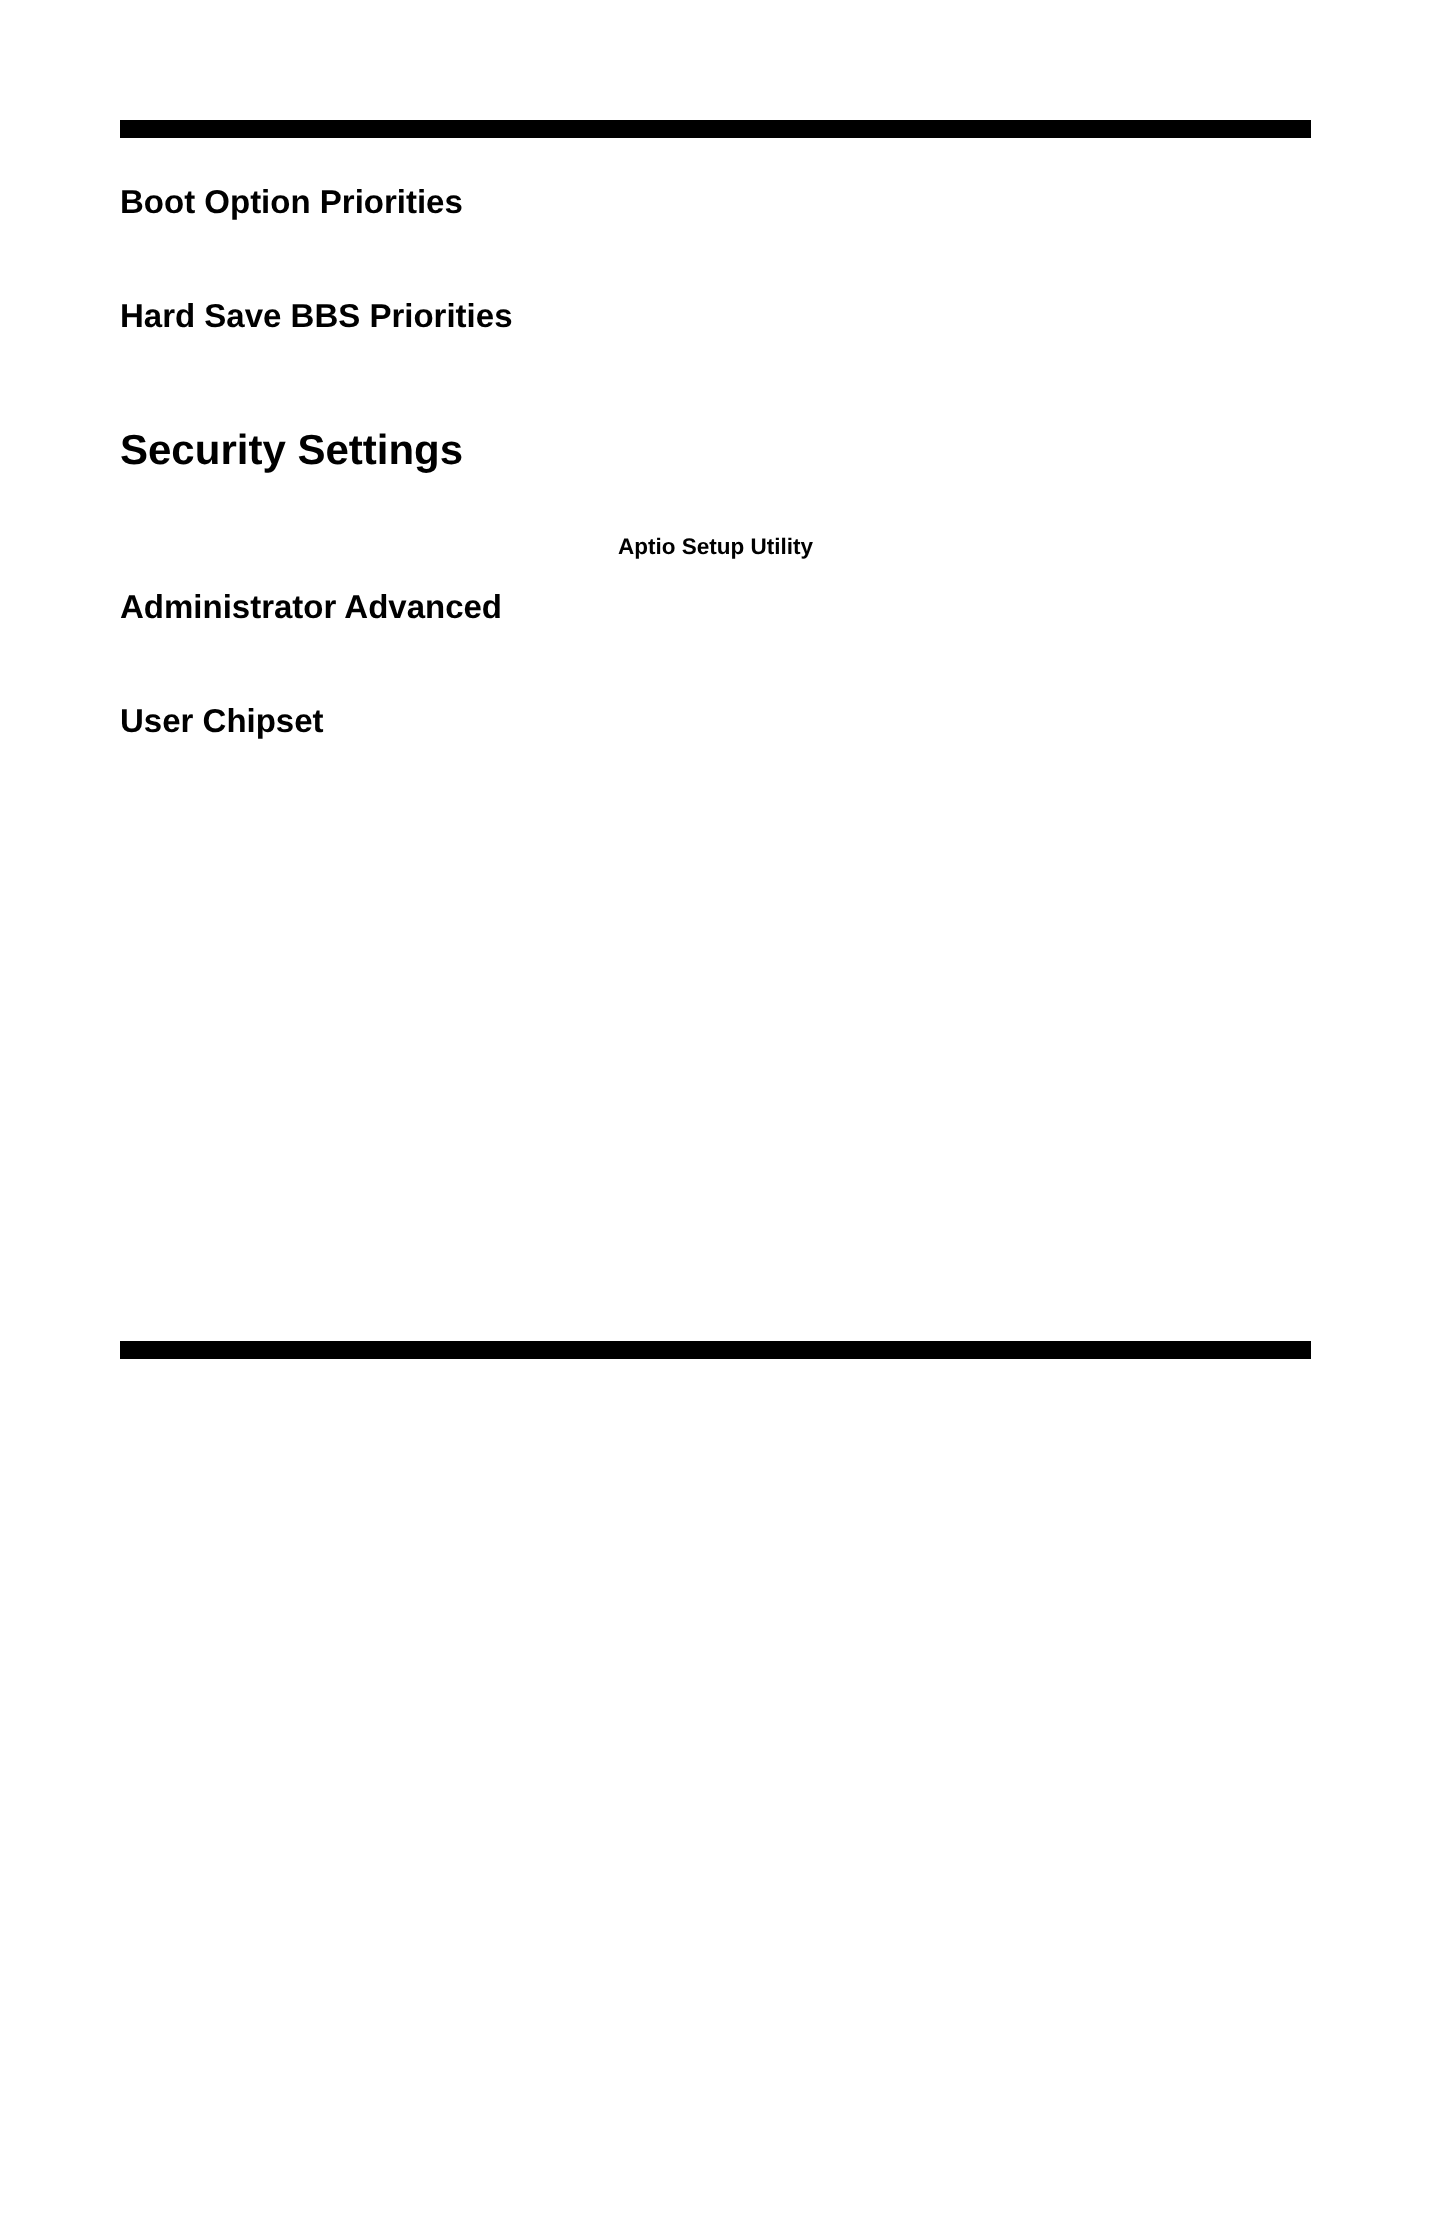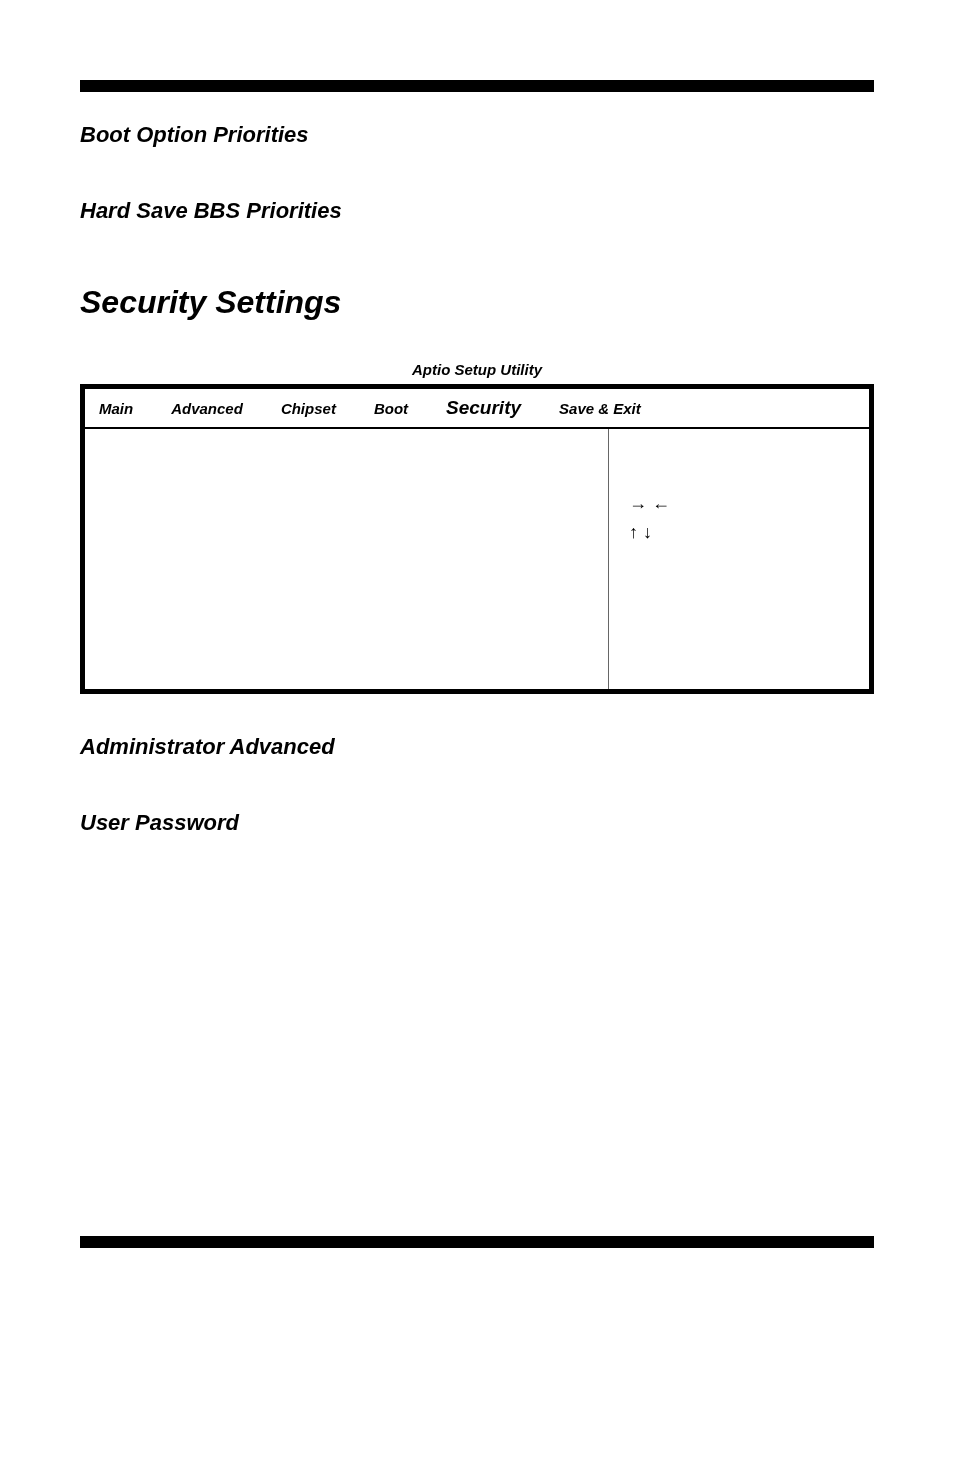--- a/index.html
+++ b/index.html
@@ -1,19 +1,18 @@
 <!DOCTYPE html>
 <html><head>
   <meta charset="utf-8">
   <style>
     * {
       margin: 0;
       padding: 0;
       box-sizing: border-box;
-      font-style: italic;
     }
     body {
       font-family: Arial, Helvetica, sans-serif;
       background: #fff;
       width: 954px;
       height: 1475px;
       padding: 0;
     }
     .page {
       padding: 80px 80px 40px 80px;
@@ -22,30 +21,30 @@
       height: 12px;
       background: #000;
       margin-bottom: 30px;
     }
     .heading-bold {
       font-size: 22px;
       font-weight: bold;
       margin-bottom: 50px;
     }
     .section-title {
-      font-size: 32px;
+      font-size: 28px;
       font-weight: bold;
       margin-top: 60px;
       margin-bottom: 40px;
     }
     .table-caption {
       text-align: center;
       font-size: 15px;
       font-weight: bold;
-      margin-bottom: 6px;
+      margin-bottom: 19px;
     }
     .bios-table {
       width: 100%;
       border: 5px solid #000;
       border-collapse: collapse;
       margin-bottom: 40px;
     }
     .tab-row {
       display: flex;
       border-bottom: 2px solid #000;
@@ -89,35 +88,18 @@
 <div class="page">
   <div class="top-rule"></div>
 
   <div class="heading-bold">Boot Option Priorities</div>
   <div class="heading-bold">Hard Save BBS Priorities</div>
 
   <div class="section-title">Security Settings</div>
 
   <div class="table-caption">Aptio Setup Utility</div>
 
-  <div class="bios-table">
-    <div class="tab-row">
-      <span class="tab">Main</span>
-      <span class="tab">Advanced</span>
-      <span class="tab">Chipset</span>
-      <span class="tab">Boot</span>
-      <span class="tab active">Security</span>
-      <span class="tab">Save &amp; Exit</span>
-    </div>
-    <div class="body-row">
-      <div class="body-left"></div>
-      <div class="body-right">
-        <div class="arrows">→  ←</div>
-        <div class="arrows">↑  ↓</div>
-      </div>
-    </div>
-  </div>
 
   <div class="heading-bold">Administrator Advanced</div>
-  <div class="heading-bold">User Password</div>
+  <div class="heading-bold">User Chipset</div>
 
   <div class="bottom-rule"></div>
 </div>
 
 </body></html>

